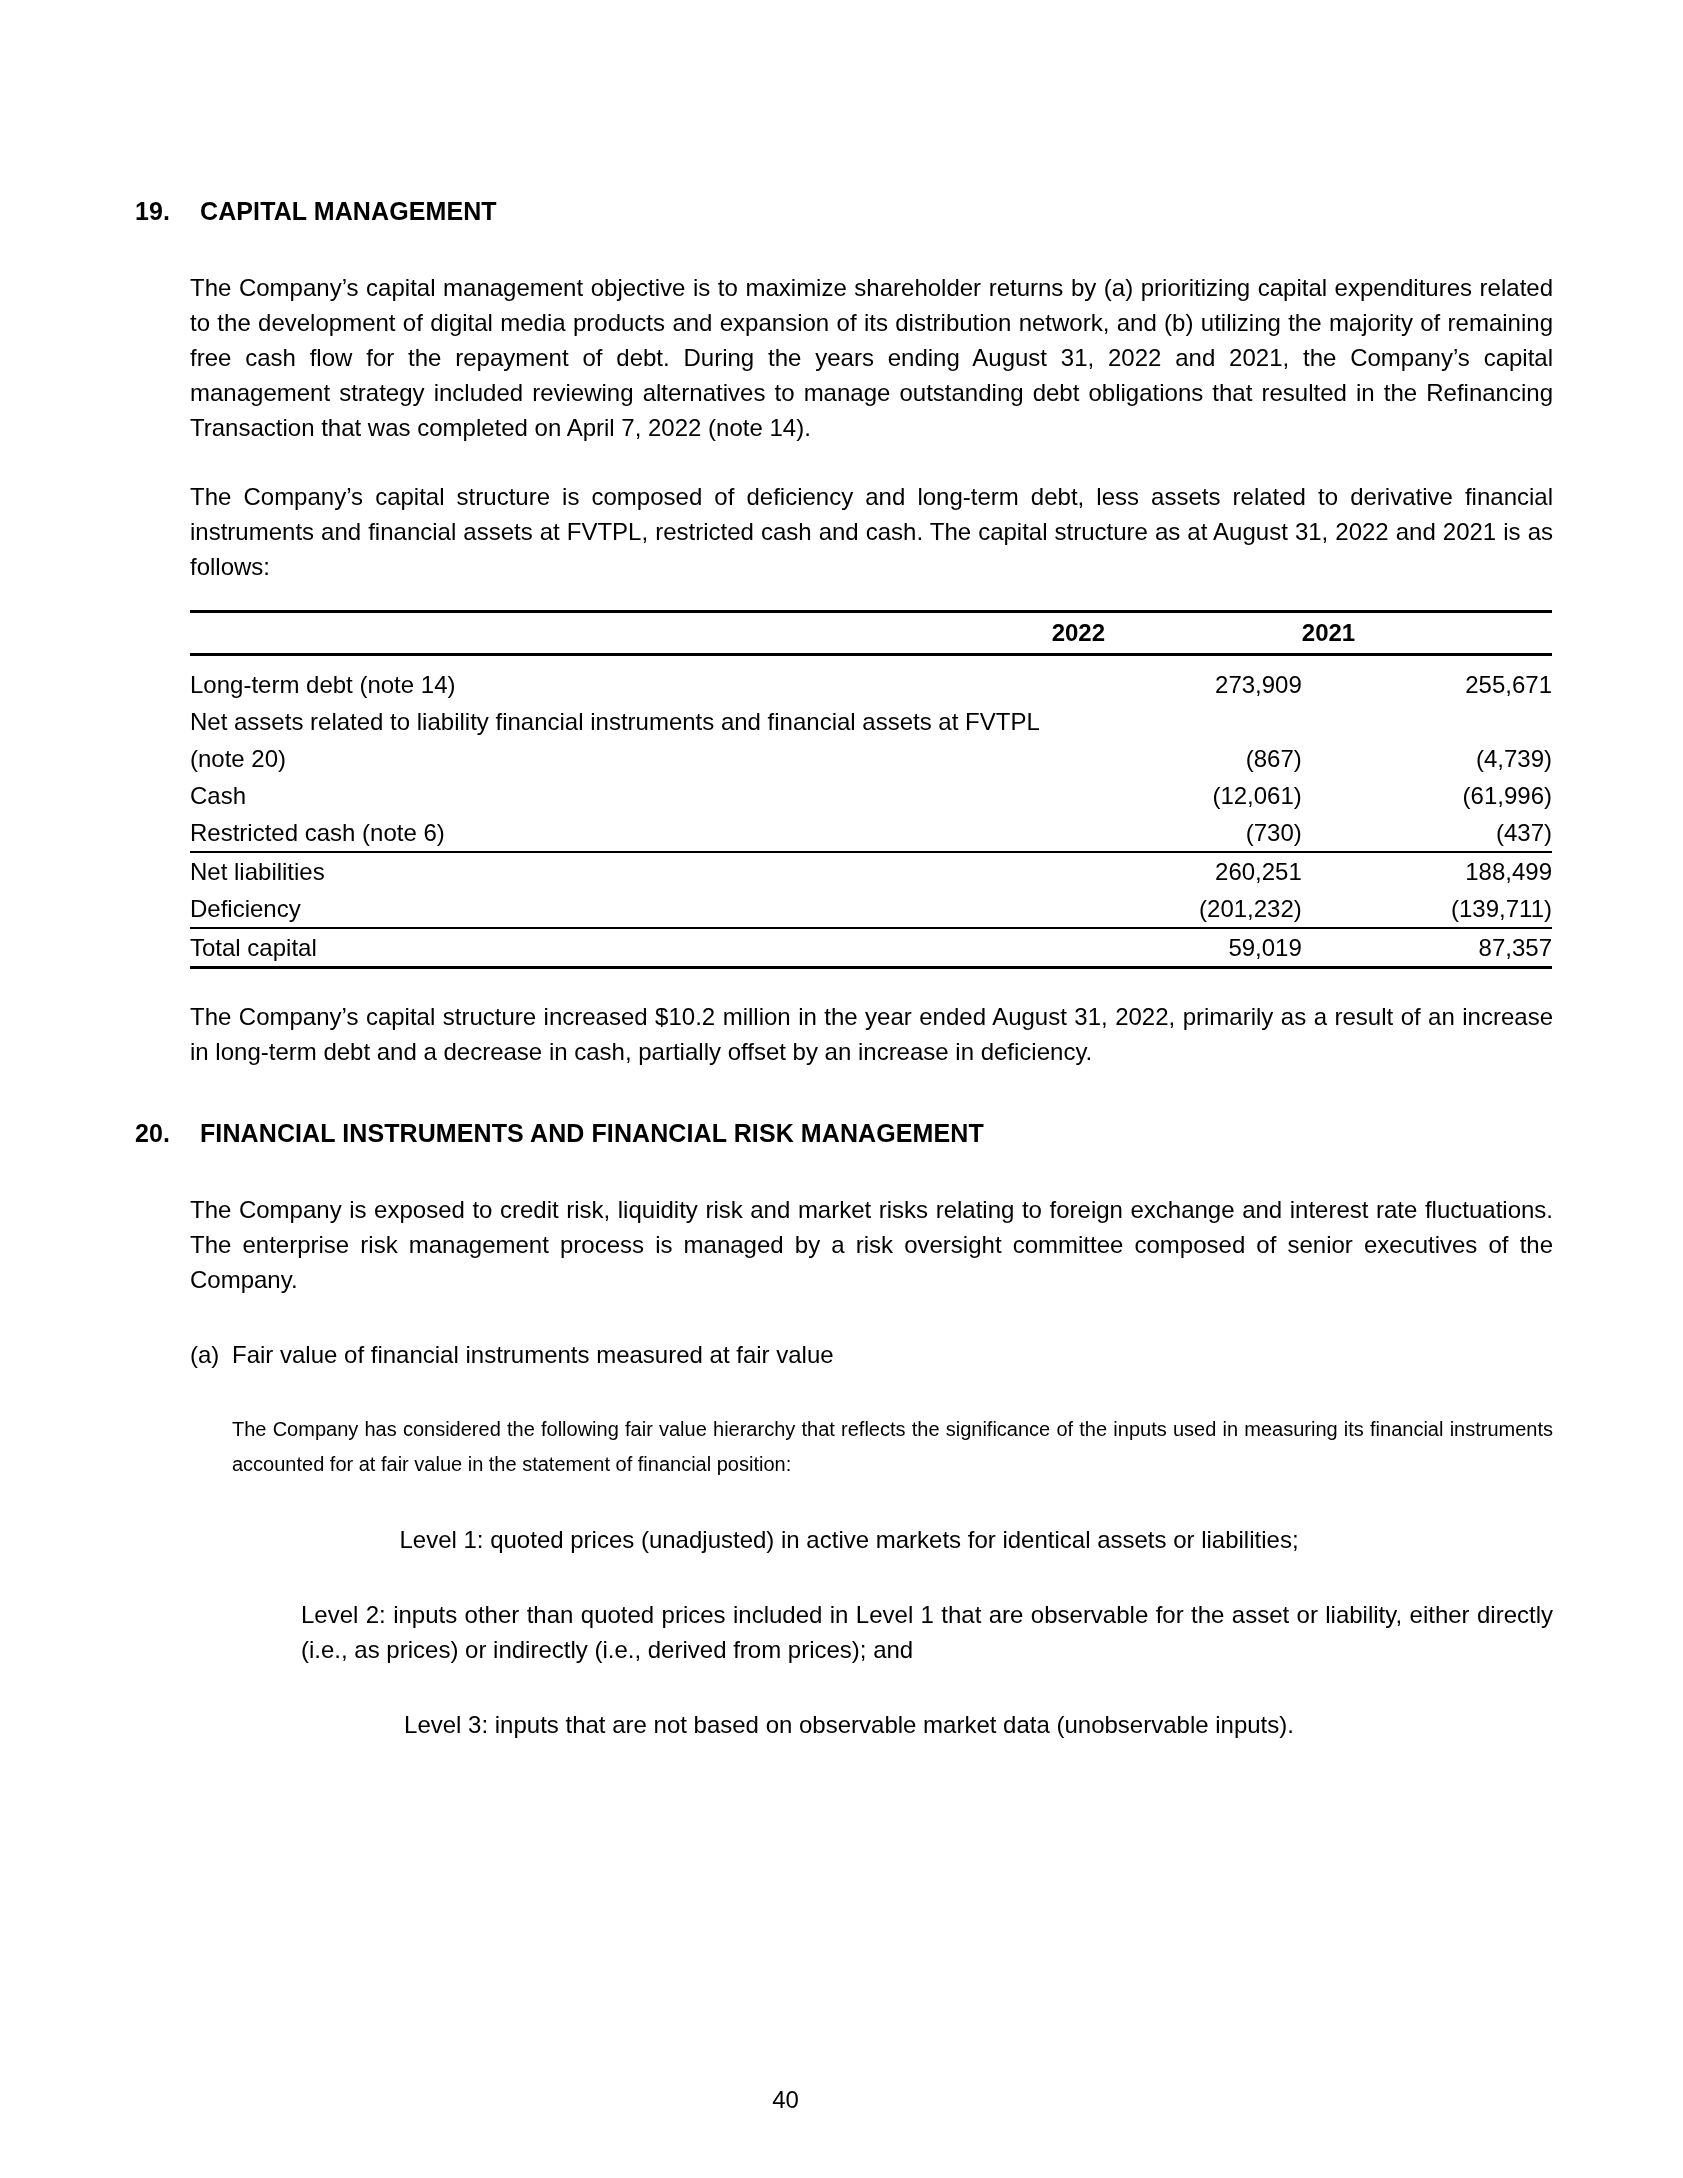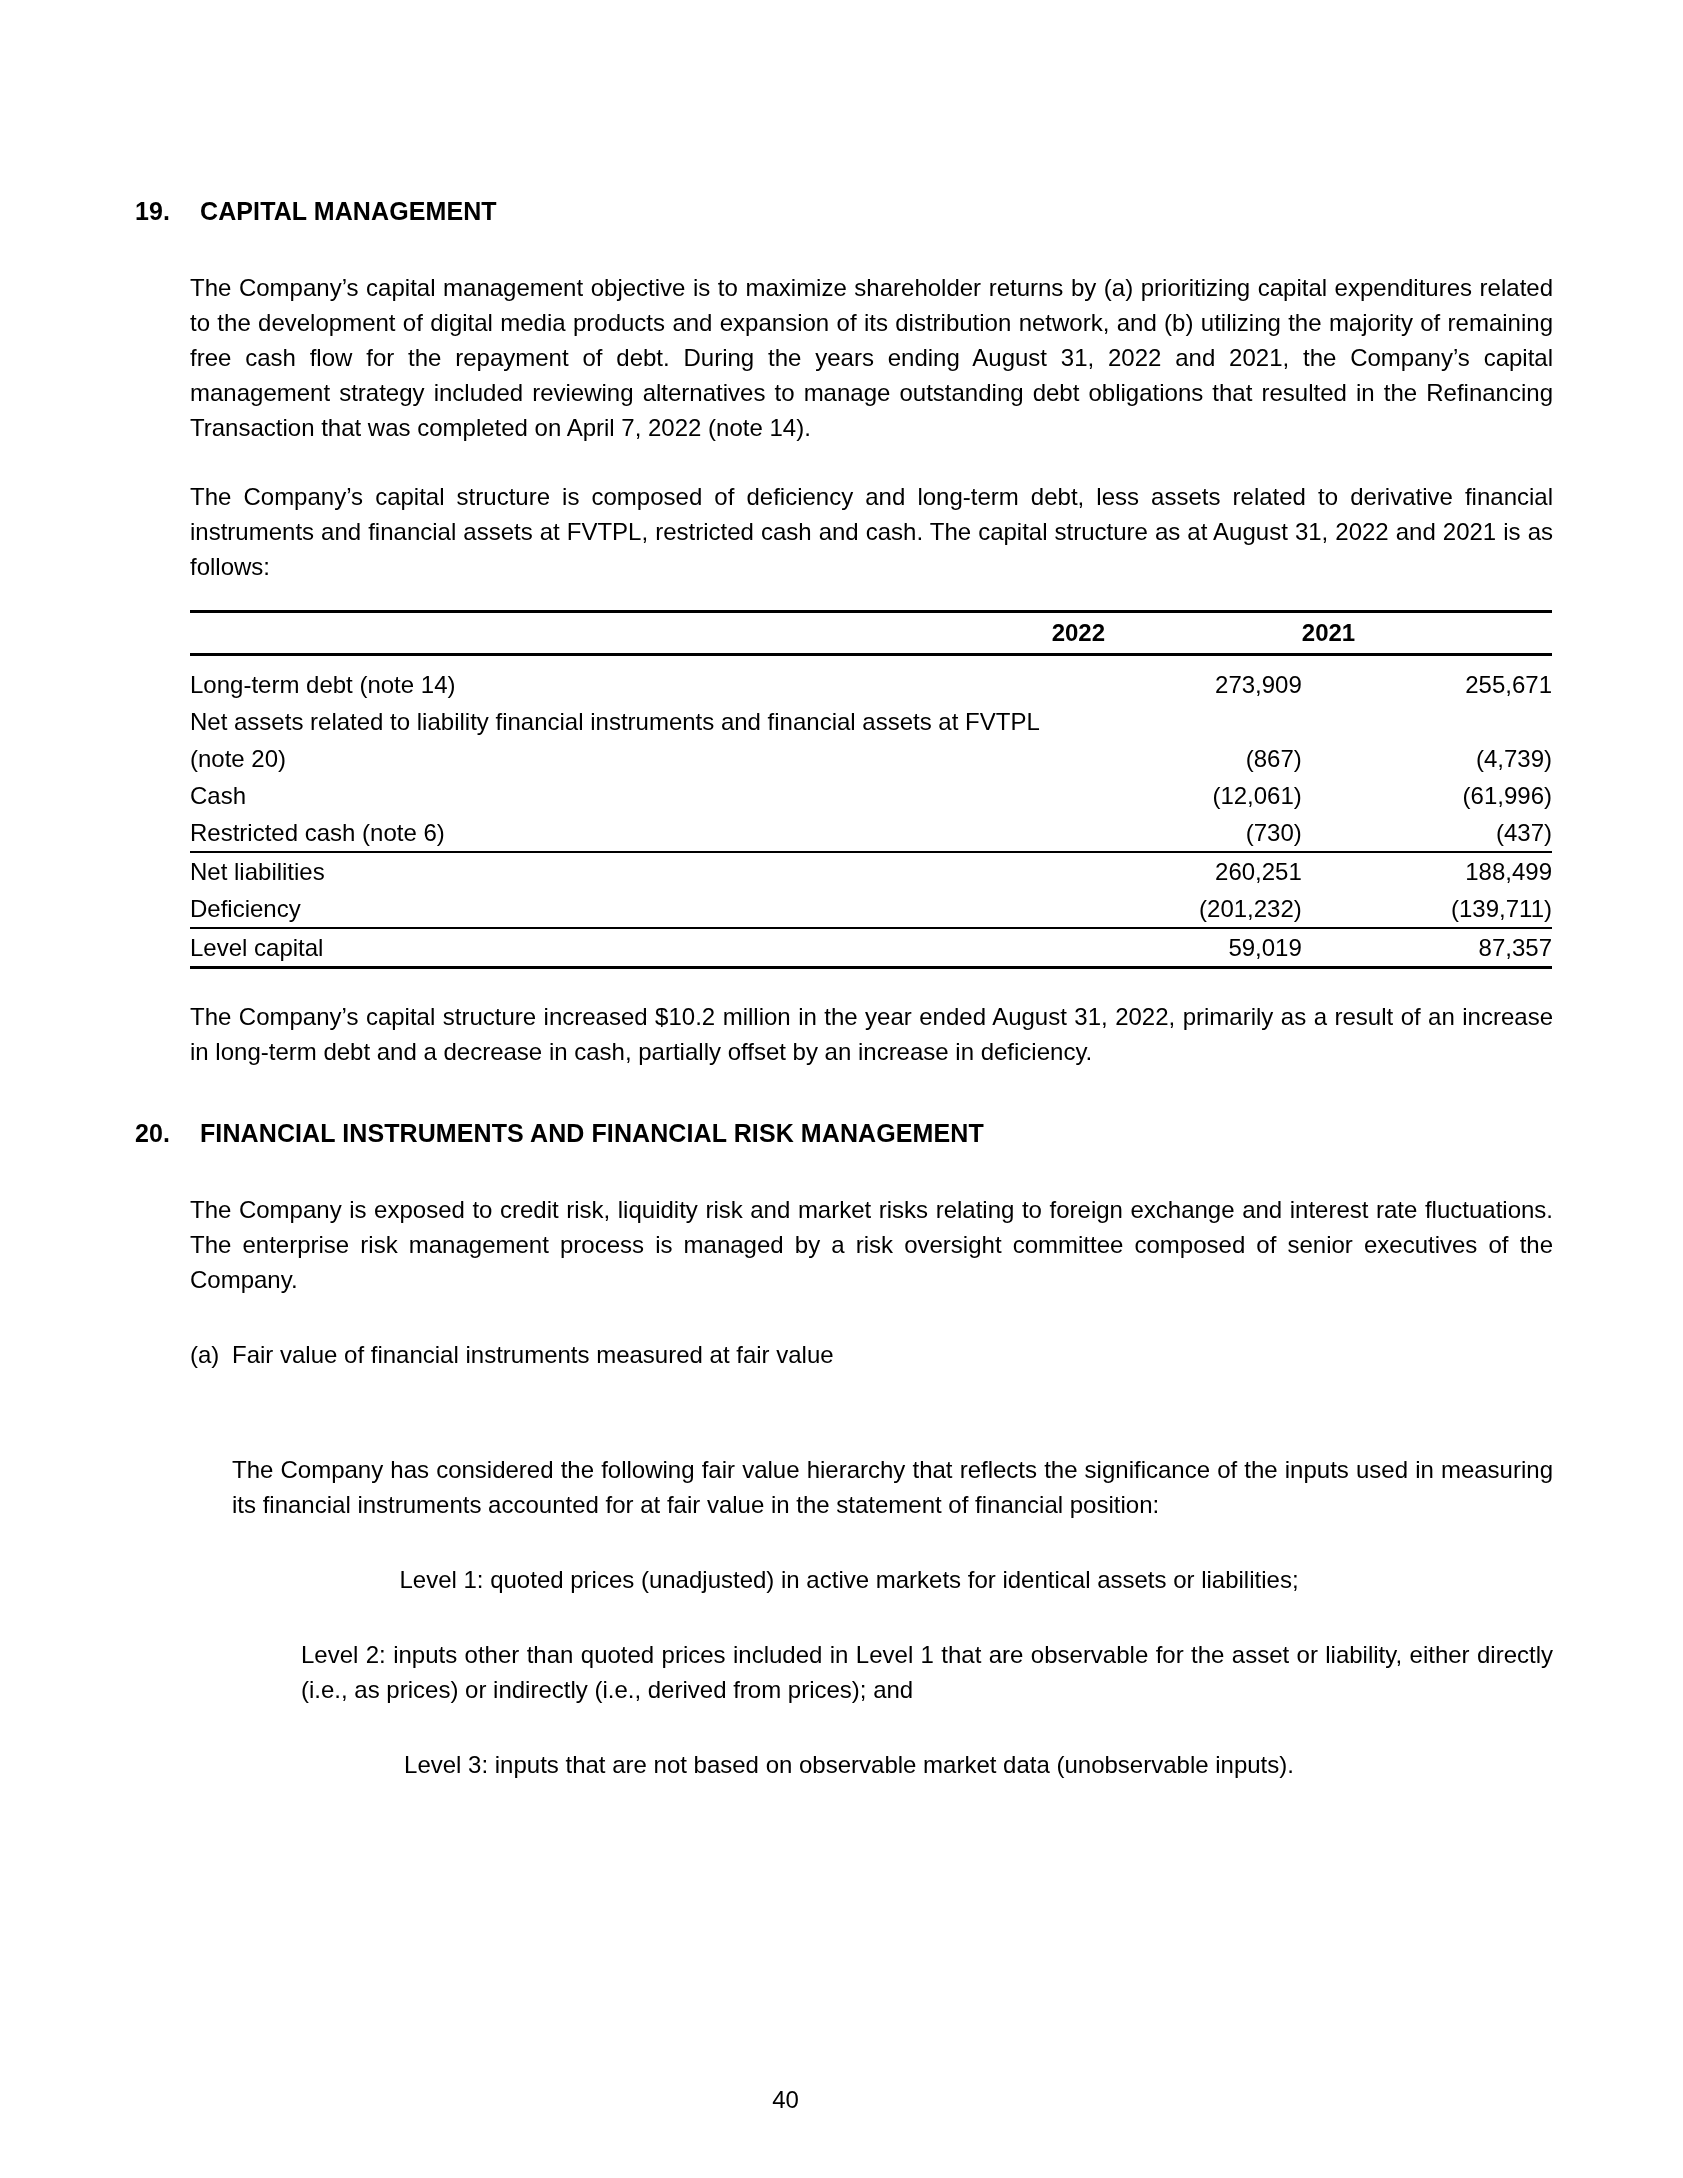--- a/index.html
+++ b/index.html
@@ -71,24 +71,23 @@
     line-height: 35px;
   }
   .lettered .mark {
     flex: 0 0 42px;
     width: 42px;
   }
   .lettered .txt { flex: 1 1 auto; }
 
   .indent-1 {
     margin-left: 97px;
-    font-size: 24px;
+    font-size: 20px;
     line-height: 35px;
     text-align: justify;
-    margin-top: 40px;
   }
   .indent-2 {
     margin-left: 166px;
     font-size: 24px;
     line-height: 35px;
     text-align: justify;
   }
   .indent-2.nojust { text-align: center; margin-left: 10px; }
 
   
@@ -270,21 +269,21 @@
           <td class="num">(139,711)</td>
         </tr>
 
         <tr class="rule-thin">
           <td></td>
           <td></td>
           <td></td>
         </tr>
 
         <tr>
-          <td class="lbl">Level capital</td>
+          <td class="lbl">Total capital</td>
           <td class="num">59,019</td>
           <td class="num">87,357</td>
         </tr>
 
         <tr class="rule-bottom">
           <td></td>
           <td></td>
           <td></td>
         </tr>
       </tbody>

